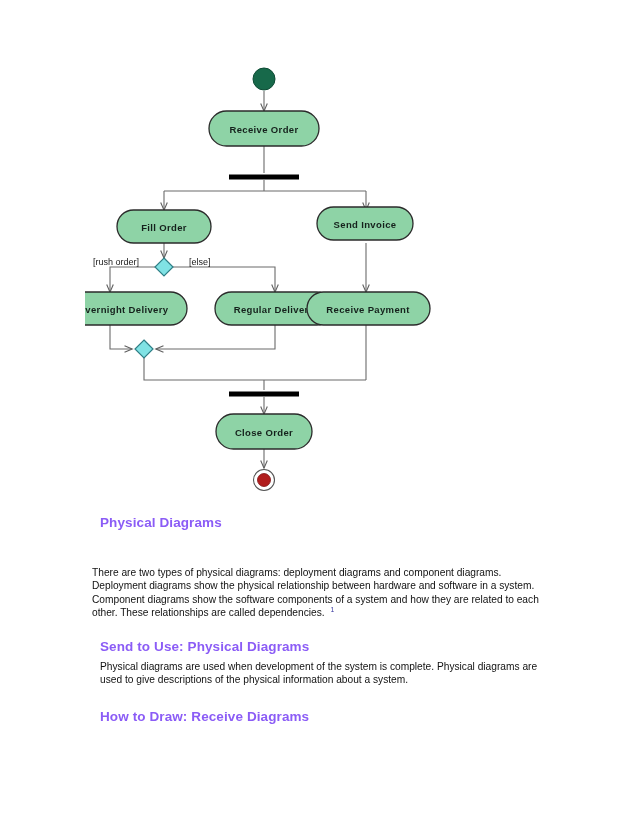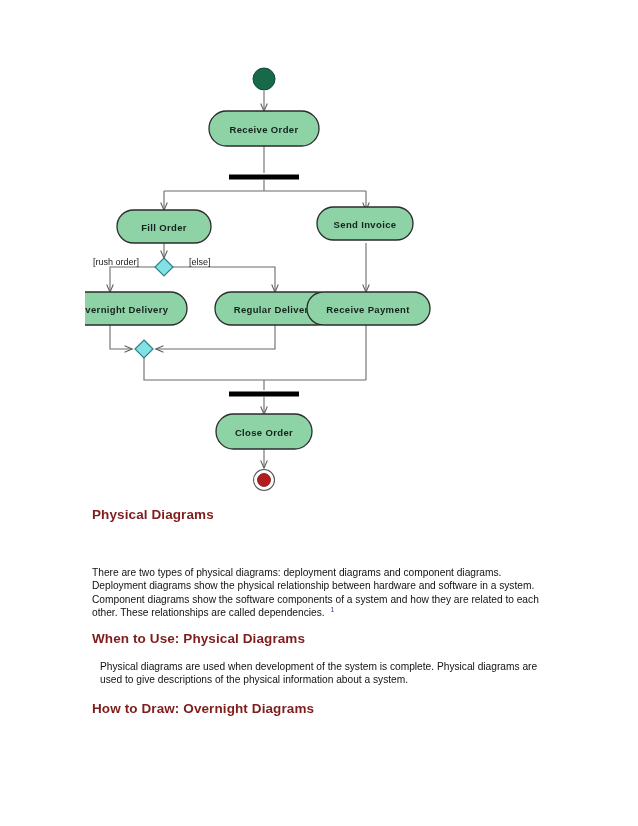--- a/index.html
+++ b/index.html
@@ -56,22 +56,22 @@
   .content {
     position: absolute;
     left: 92px;
     top: 500px;
     width: 458px;
   }
   h2.section-heading {
     font-family: "Liberation Sans", sans-serif;
     font-size: 13.5px;
     font-weight: bold;
-    color: #7f1d1d;
-    margin: 0;
+    color: #8b5cf6;
+    margin: 8px;
     padding: 0;
     letter-spacing: 0.1px;
     text-align: center;
   }
   .heading-1 { position: absolute; left: 0; top: 7px; }
   .heading-2 { position: absolute; left: 0; top: 131px; }
   .heading-3 { position: absolute; left: 0; top: 201px; }
 
   p.body-text {
     font-family: "Liberation Sans", sans-serif;
@@ -210,20 +210,20 @@
   </div>
 
   <div class="content">
 
     <h2 class="section-heading heading-1">Physical Diagrams</h2>
 
     <p class="body-text para-1">
       <span>There are two types of physical diagrams: </span><span class="bold">deployment diagrams</span><span> and </span><span class="bold">component diagrams.</span><span> Deployment diagrams show the physical relationship between hardware and software in a system.  Component diagrams show the software components of a system and how they are related to each other.  These relationships are called dependencies. </span><sup class="footnote-ref">1</sup>
     </p>
 
-    <h2 class="section-heading heading-2">When to Use: Physical Diagrams</h2>
+    <h2 class="section-heading heading-2">Send to Use: Physical Diagrams</h2>
 
     <p class="body-text para-2">Physical diagrams are used when development of the system is complete.  Physical diagrams are used to give descriptions of the physical information about a system.</p>
 
-    <h2 class="section-heading heading-3">How to Draw: Overnight Diagrams</h2>
+    <h2 class="section-heading heading-3">How to Draw: Receive Diagrams</h2>
   </div>
 
 </div>
 
 </body></html>

